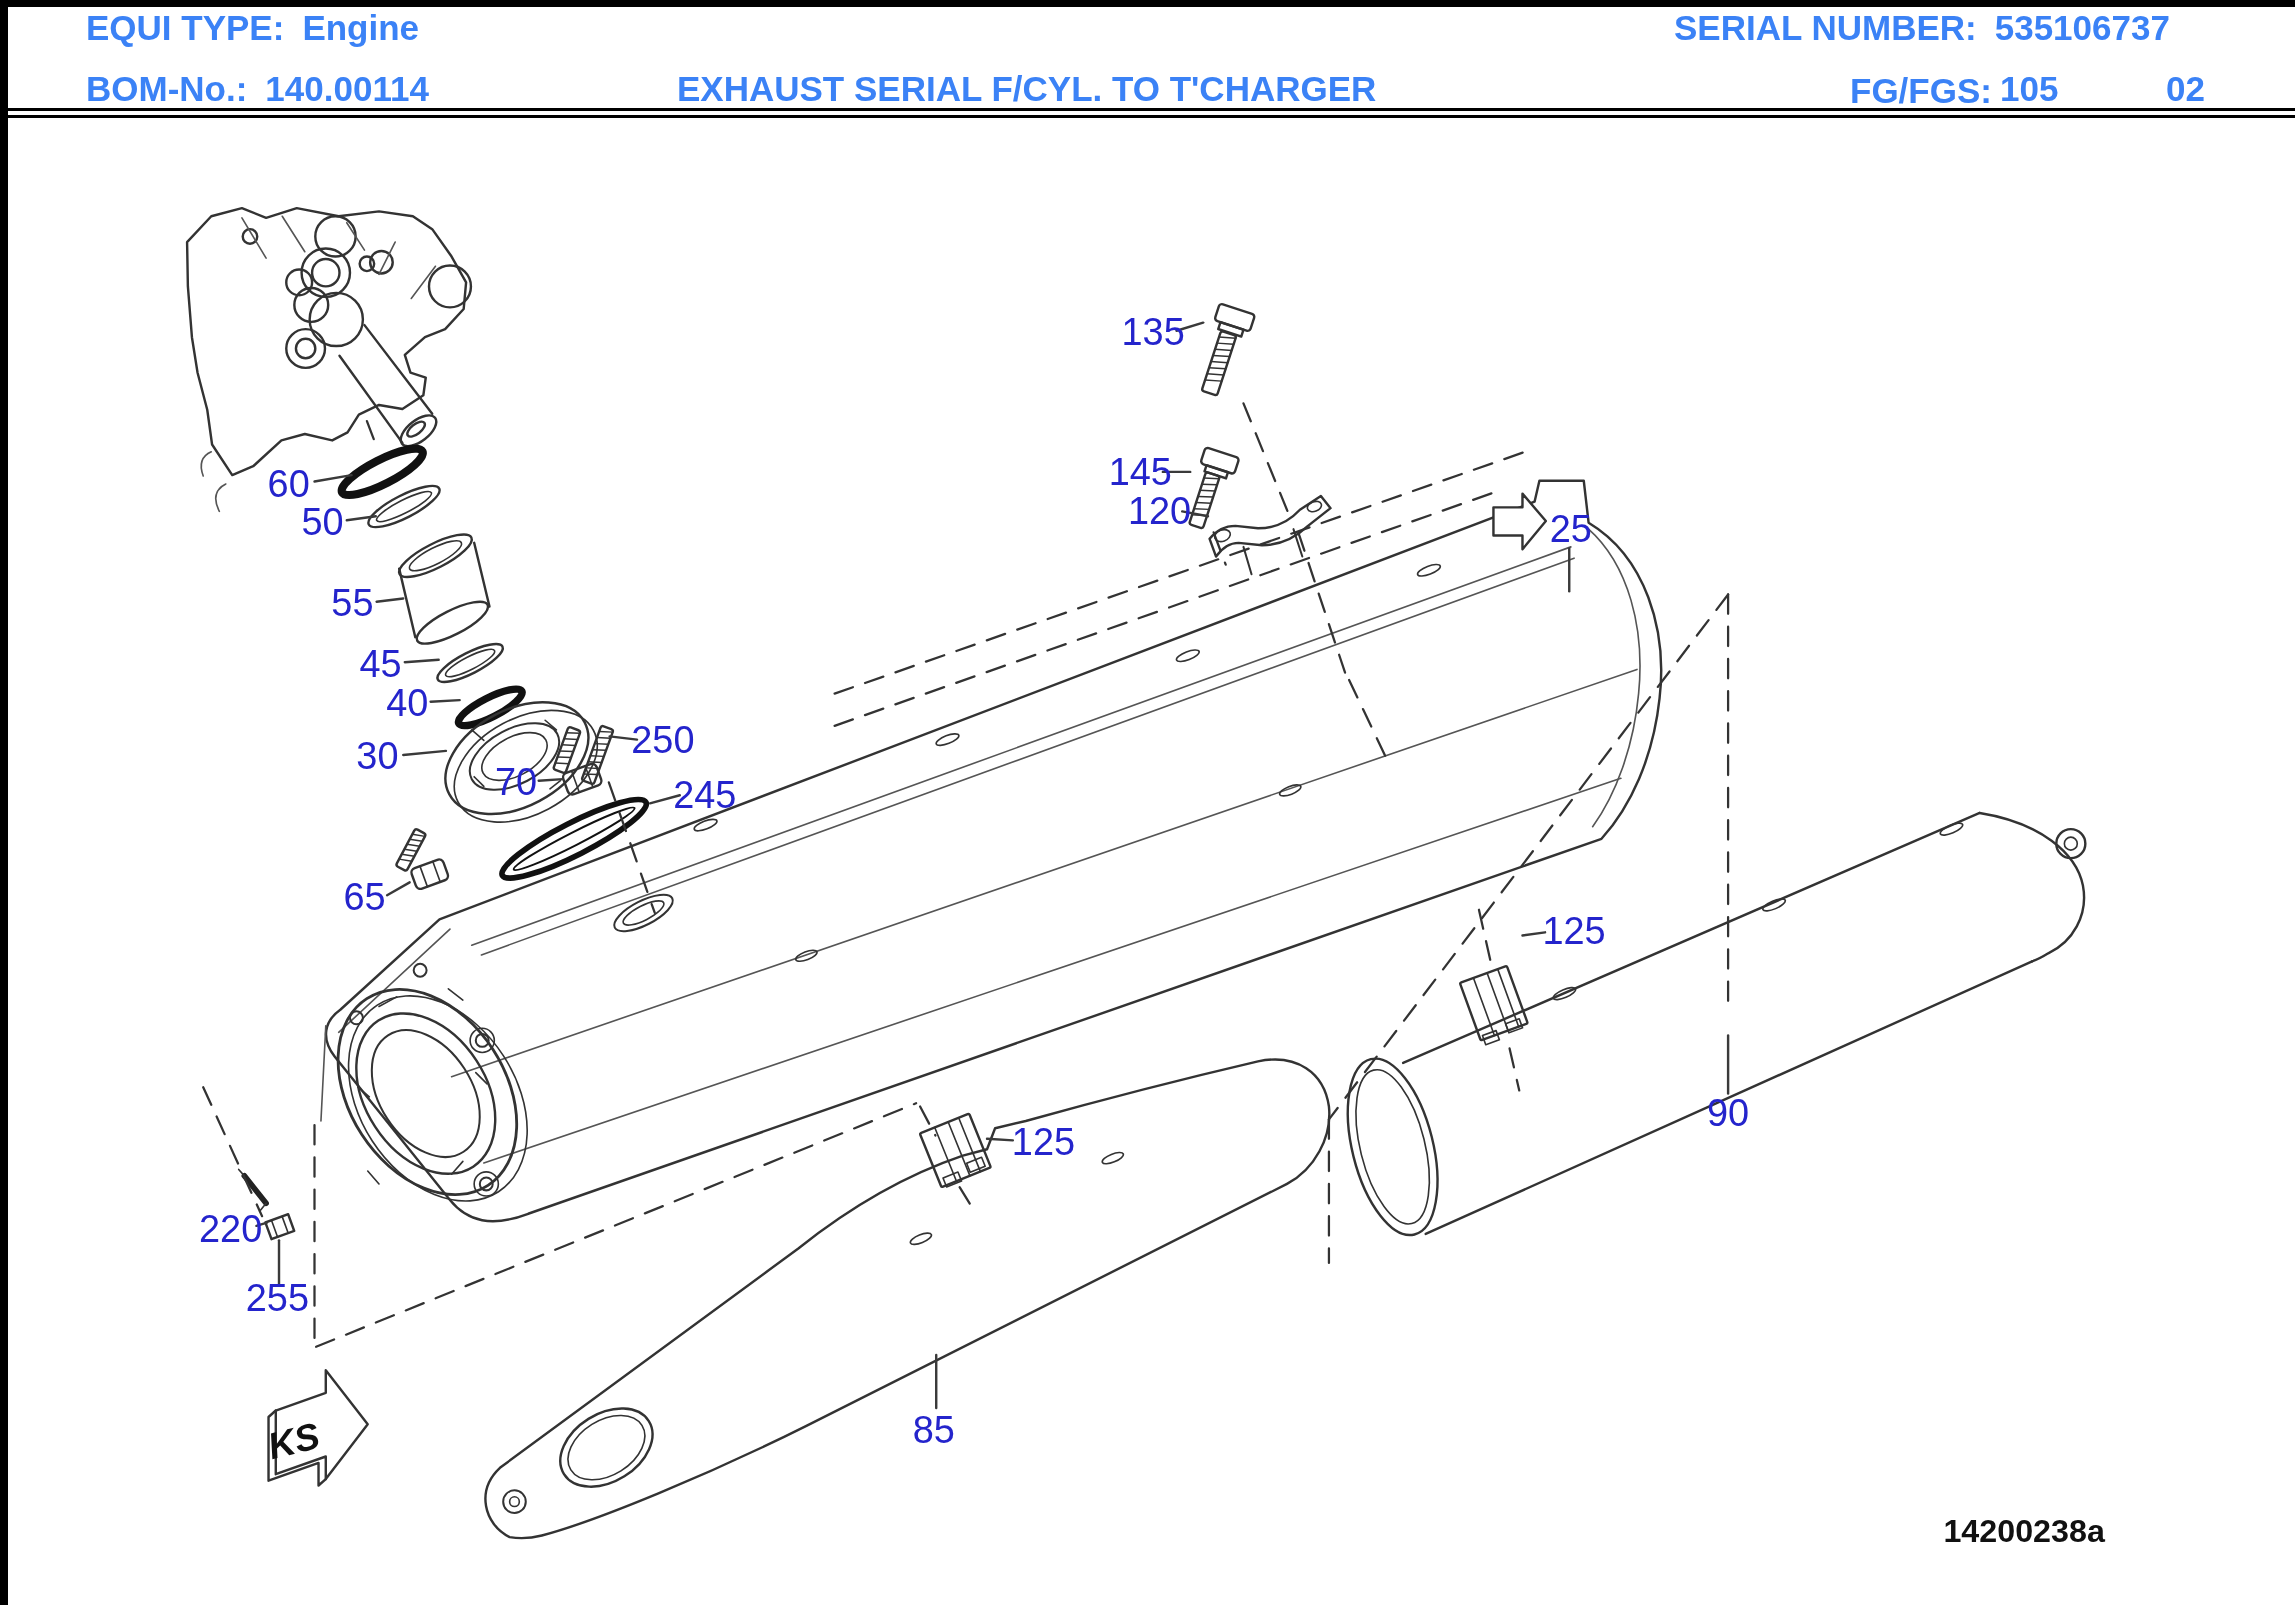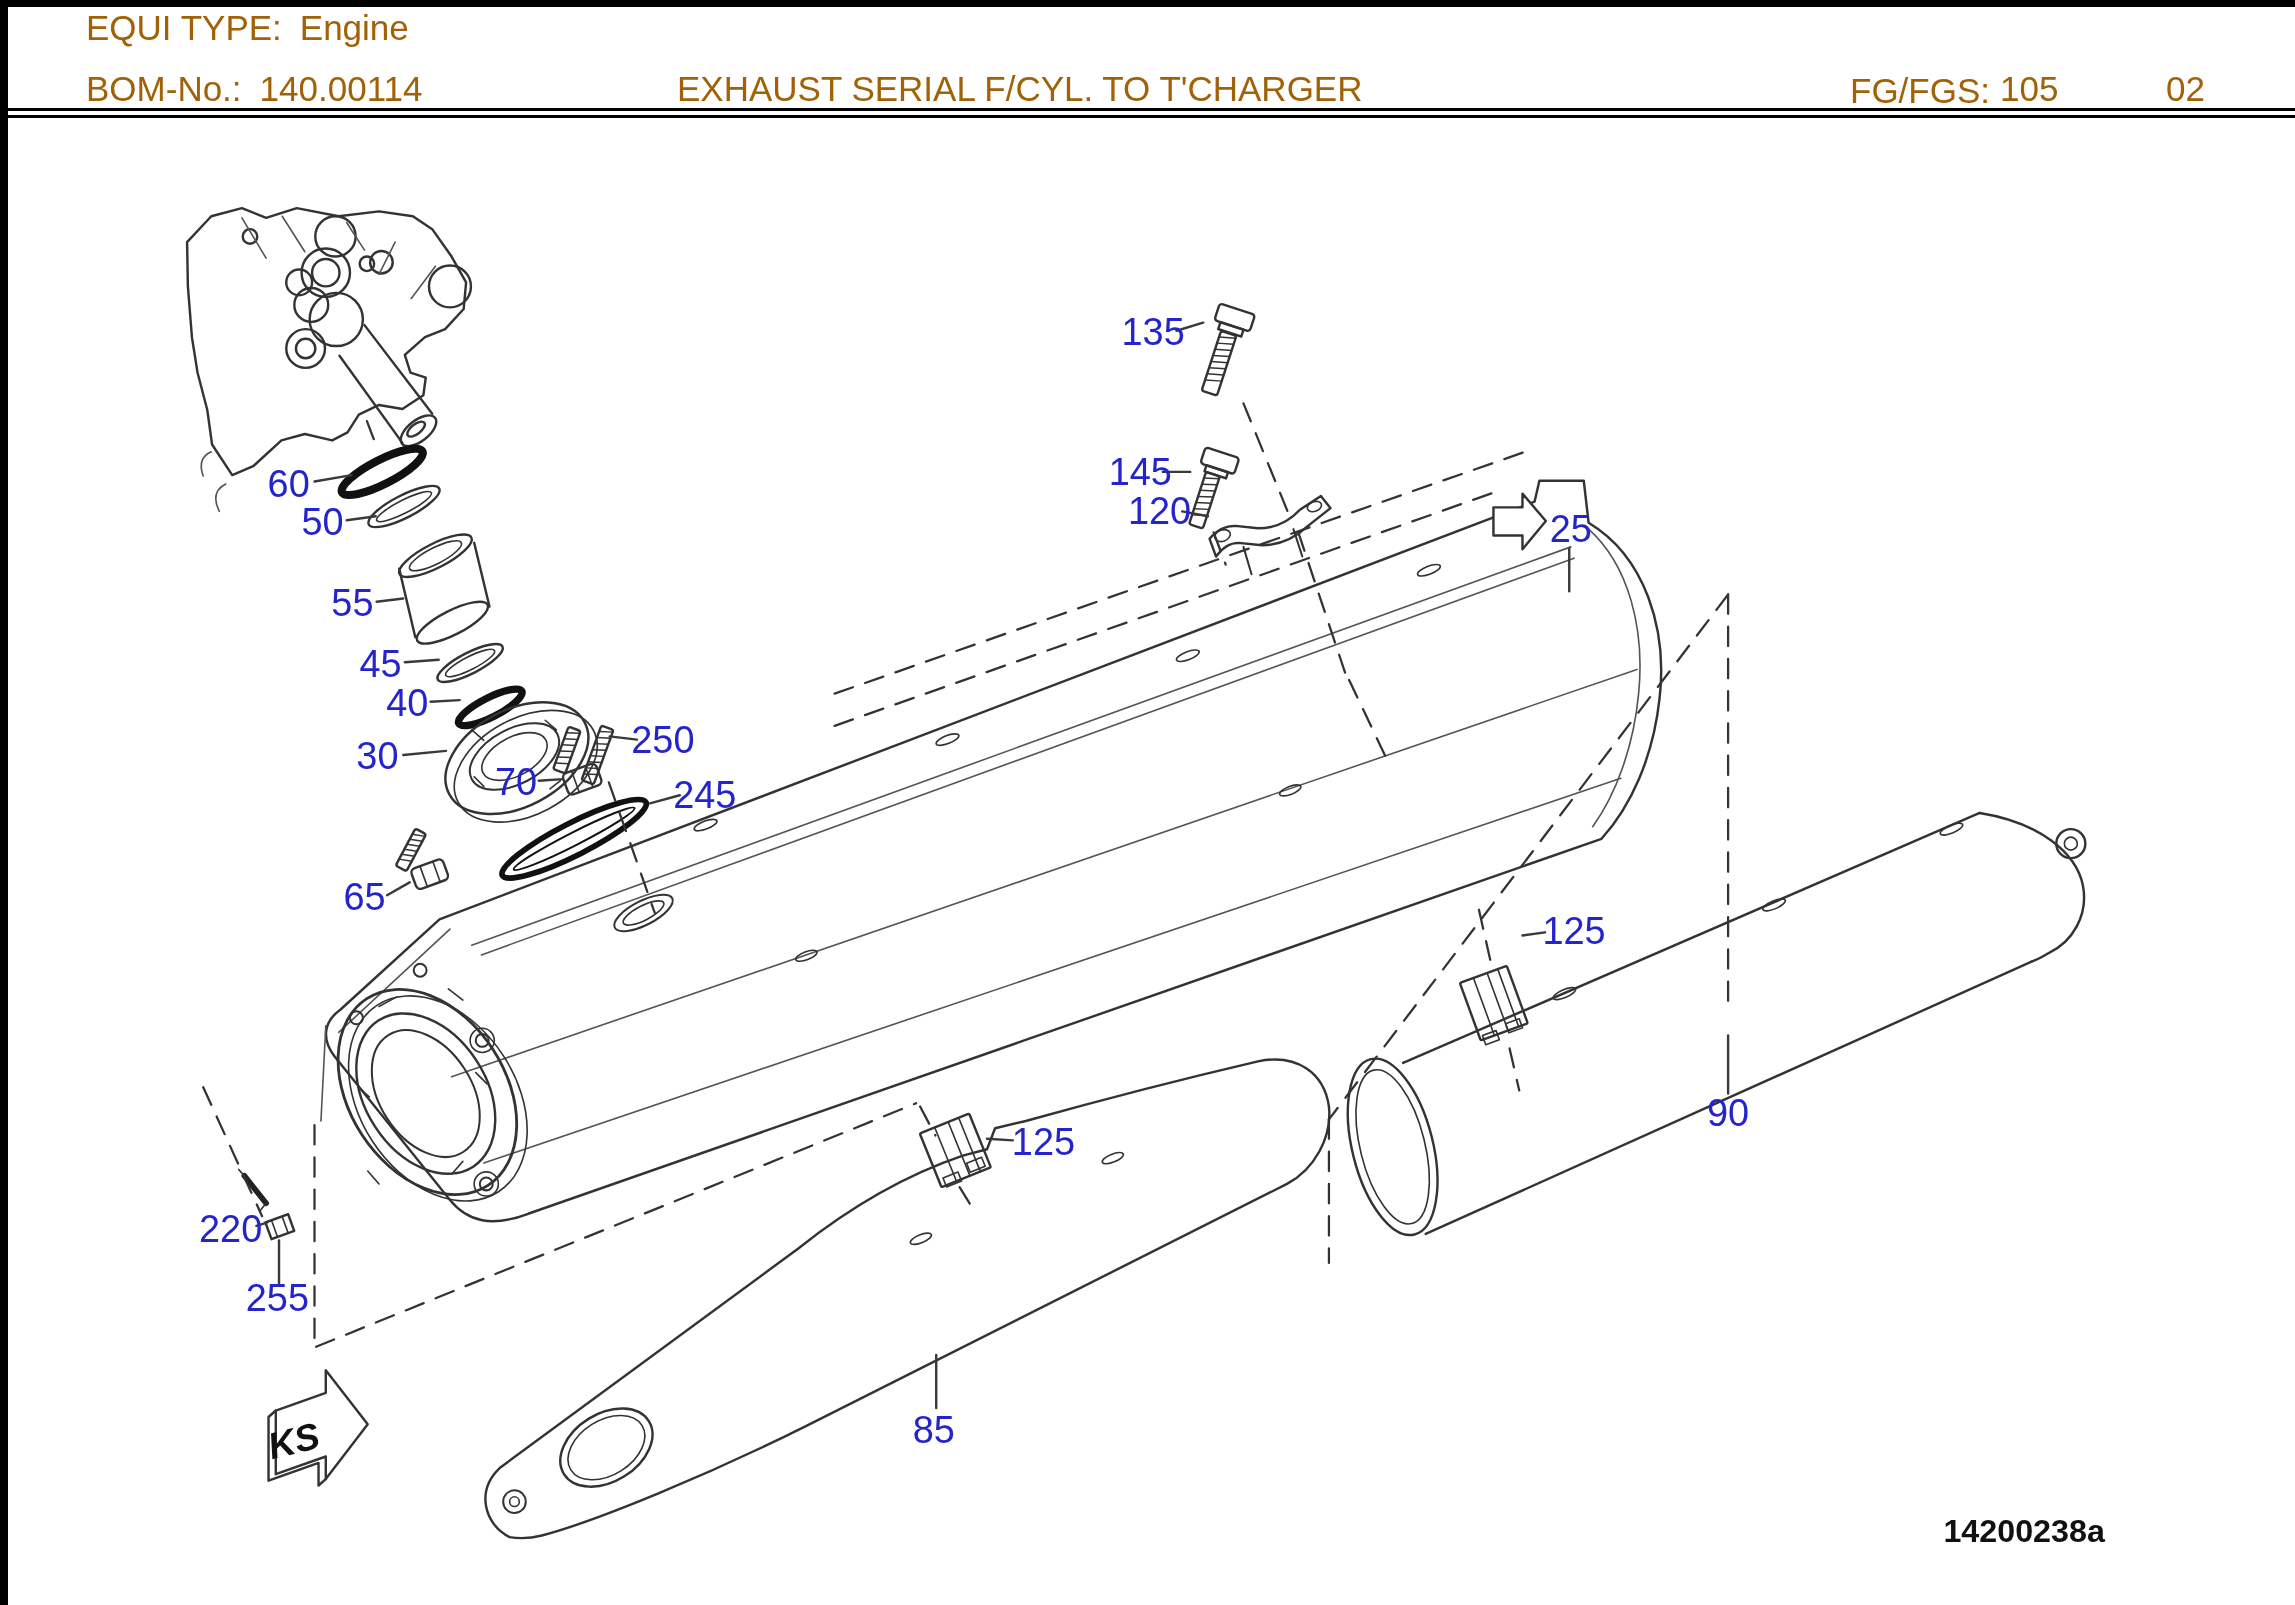--- a/index.html
+++ b/index.html
@@ -2,38 +2,41 @@
 <html style="font-size:13px"><head>
 <meta charset="utf-8">
 <style>
   html,body{margin:0;padding:0;background:#ffffff;}
   .page{position:relative;width:2295px;height:1605px;background:#ffffff;overflow:hidden;
         font-family:"Liberation Sans",sans-serif;}
   .topbar{position:absolute;left:0;top:0;width:2295px;height:6.5px;background:#000;}
   .leftbar{position:absolute;left:0;top:0;width:8px;height:1605px;background:#000;}
   .rule{position:absolute;left:0;width:2295px;height:3.2px;background:#000;}
   .rule1{top:108px;} .rule2{top:115px;}
-  .hcell{position:absolute;font-size:35px;font-weight:normal;color:#a16207;white-space:nowrap;
+  .hcell{position:absolute;font-size:35px;font-weight:bold;color:#3b82f6;white-space:nowrap;
          letter-spacing:0px;}
   .hval{margin-left:18px;}
   svg{position:absolute;left:0;top:0;}
   text.partlabel{font-family:"Liberation Sans",sans-serif;font-size:47px;fill:#2424cc;}
   text.ks{font-family:"Liberation Sans",sans-serif;font-size:46px;font-weight:bold;font-style:italic;fill:#111;}
   text.fig{font-family:"Liberation Sans",sans-serif;font-size:40px;font-weight:bold;fill:#111;}
 </style>
 </head>
 <body>
 
 <div class="page">
 
   <div class="topbar"></div>
   <div class="leftbar"></div>
 
   <div class="hcell" style="left:86px;top:8px">
     <span>EQUI TYPE:</span><span class="hval">Engine</span>
+  </div>
+  <div class="hcell" style="left:1674px;top:8px">
+    <span>SERIAL NUMBER:</span><span class="hval">535106737</span>
   </div>
   <div class="hcell" style="left:86px;top:69px">
     <span>BOM-No.:</span><span class="hval">140.00114</span>
   </div>
   <div class="hcell" style="left:677px;top:69px">EXHAUST SERIAL F/CYL. TO T'CHARGER</div>
   <div class="hcell" style="left:1850px;top:71px">FG/FGS:</div>
   <div class="hcell" style="left:2000px;top:69px">105</div>
   <div class="hcell" style="left:2166px;top:69px">02</div>
   <div class="rule rule1"></div>
   <div class="rule rule2"></div>

